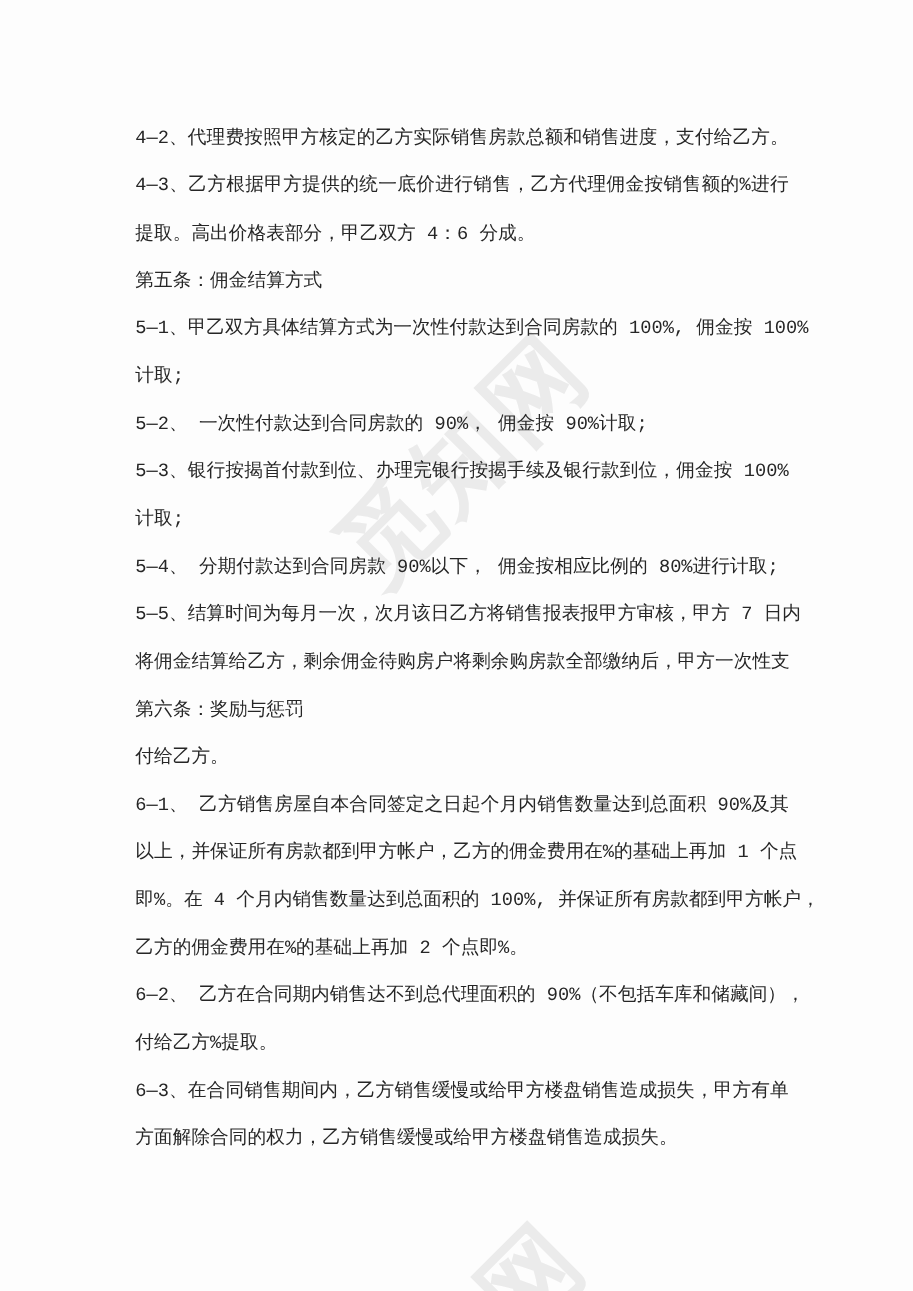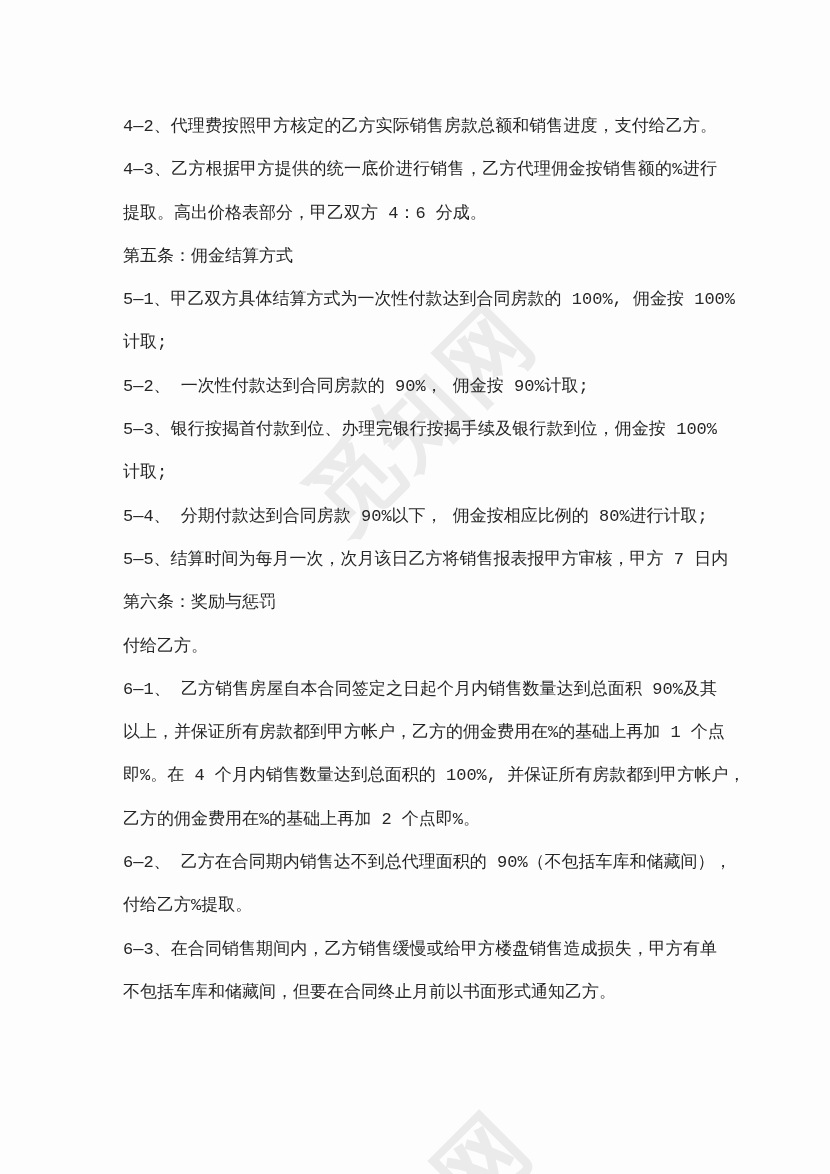--- a/index.html
+++ b/index.html
@@ -78,25 +78,26 @@
     <div class="line fill">4—3、乙方根据甲方提供的统一底价进行销售，乙方代理佣金按销售额的%进行</div>
     <div class="line">提取。高出价格表部分，甲乙双方 4：6 分成。</div>
     <div class="line">第五条：佣金结算方式</div>
     <div class="line fill">5—1、甲乙双方具体结算方式为一次性付款达到合同房款的 100%, 佣金按 100%</div>
     <div class="line">计取;</div>
     <div class="line">5—2、 一次性付款达到合同房款的 90%， 佣金按 90%计取;</div>
     <div class="line fill">5—3、银行按揭首付款到位、办理完银行按揭手续及银行款到位，佣金按 100%</div>
     <div class="line">计取;</div>
     <div class="line">5—4、 分期付款达到合同房款 90%以下， 佣金按相应比例的 80%进行计取;</div>
     <div class="line fill">5—5、结算时间为每月一次，次月该日乙方将销售报表报甲方审核，甲方 7 日内</div>
+    <div class="line fill">将佣金结算给乙方，剩余佣金待购房户将剩余购房款全部缴纳后，甲方一次性支</div>
     <div class="line">第六条：奖励与惩罚</div>
     <div class="line">付给乙方。</div>
     <div class="line fill">6—1、 乙方销售房屋自本合同签定之日起个月内销售数量达到总面积 90%及其</div>
     <div class="line fill">以上，并保证所有房款都到甲方帐户，乙方的佣金费用在%的基础上再加 1 个点</div>
     <div class="line fill">即%。在 4 个月内销售数量达到总面积的 100%, 并保证所有房款都到甲方帐户，</div>
     <div class="line">乙方的佣金费用在%的基础上再加 2 个点即%。</div>
     <div class="line fill">6—2、 乙方在合同期内销售达不到总代理面积的 90%（不包括车库和储藏间），</div>
     <div class="line">付给乙方%提取。</div>
     <div class="line fill">6—3、在合同销售期间内，乙方销售缓慢或给甲方楼盘销售造成损失，甲方有单</div>
-    <div class="line">不包括车库和储藏间，但要在合同终止月前以书面形式通知乙方。</div>
+    <div class="line">方面解除合同的权力，乙方销售缓慢或给甲方楼盘销售造成损失。</div>
   </div>
 
 </div>
 
 </body></html>

